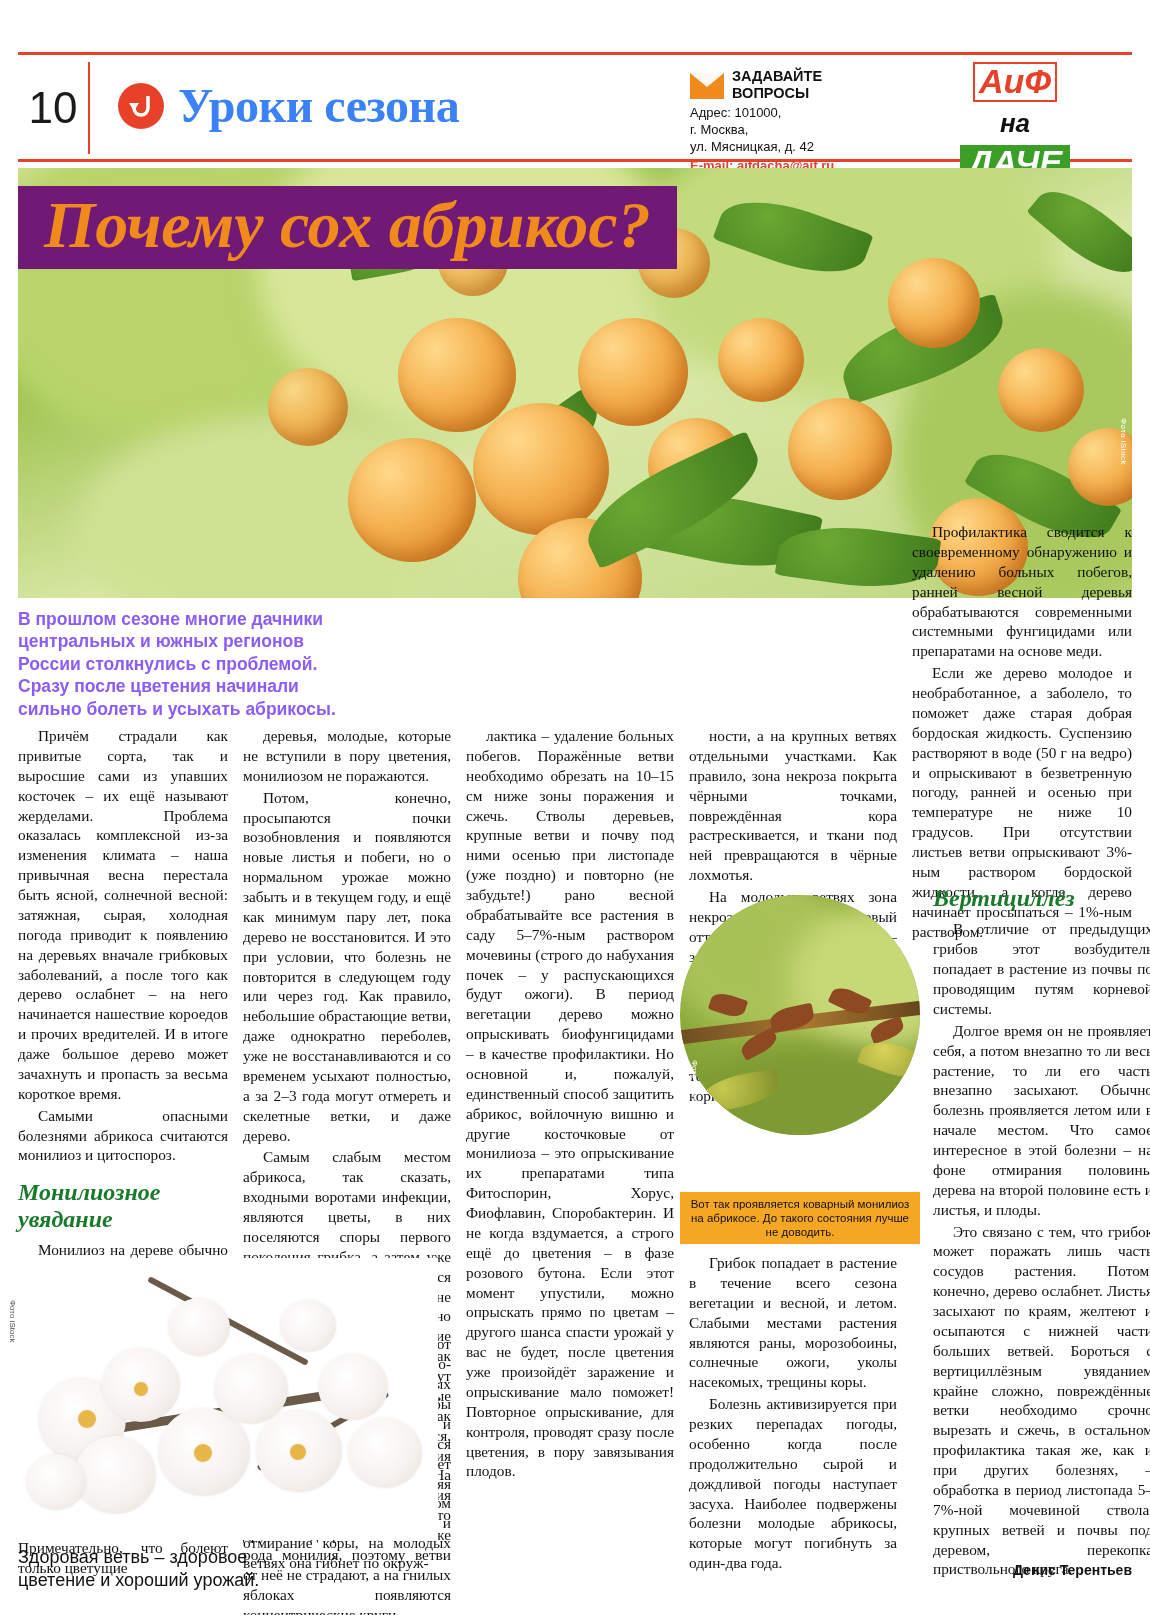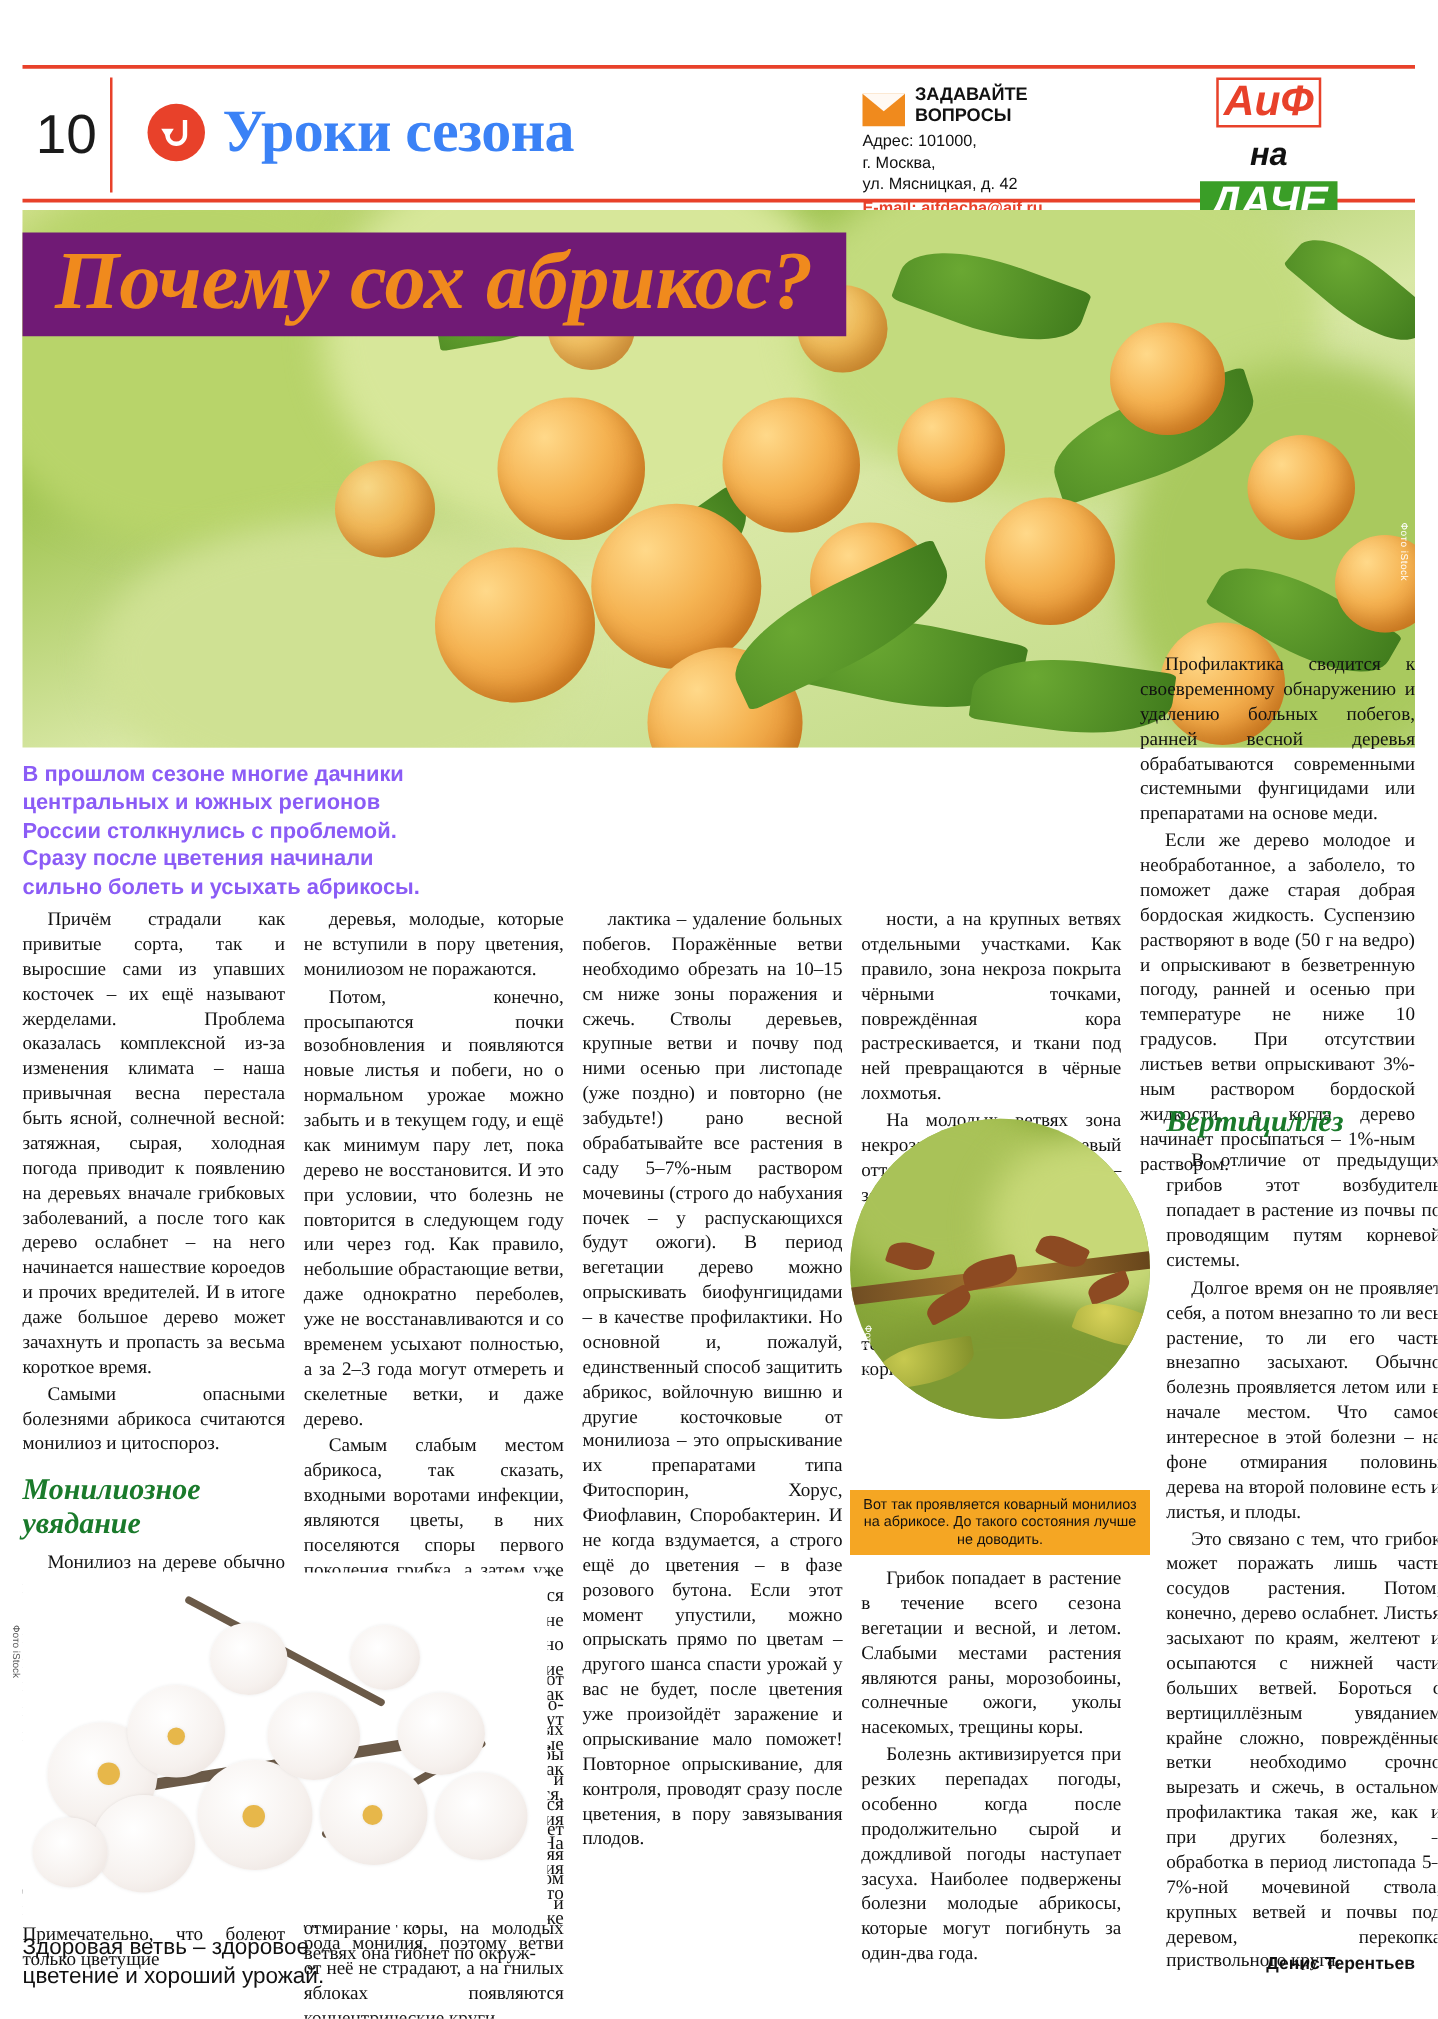--- a/index.html
+++ b/index.html
@@ -69,21 +69,21 @@
     letter-spacing: -0.5px;
   }
   .qbox {
     position: absolute;
     left: 690px; top: 68px;
     width: 230px;
     font-family: "Liberation Sans", sans-serif;
   }
   .qbox-top {
     display: flex;
-    align-items: flex-end;
+    align-items: center;
     gap: 8px;
   }
   .env-icon {
     width: 34px; height: 26px;
     background: #f08a1d;
     position: relative;
     flex: 0 0 auto;
     margin-top: 2px;
   }
   .env-icon:before {

